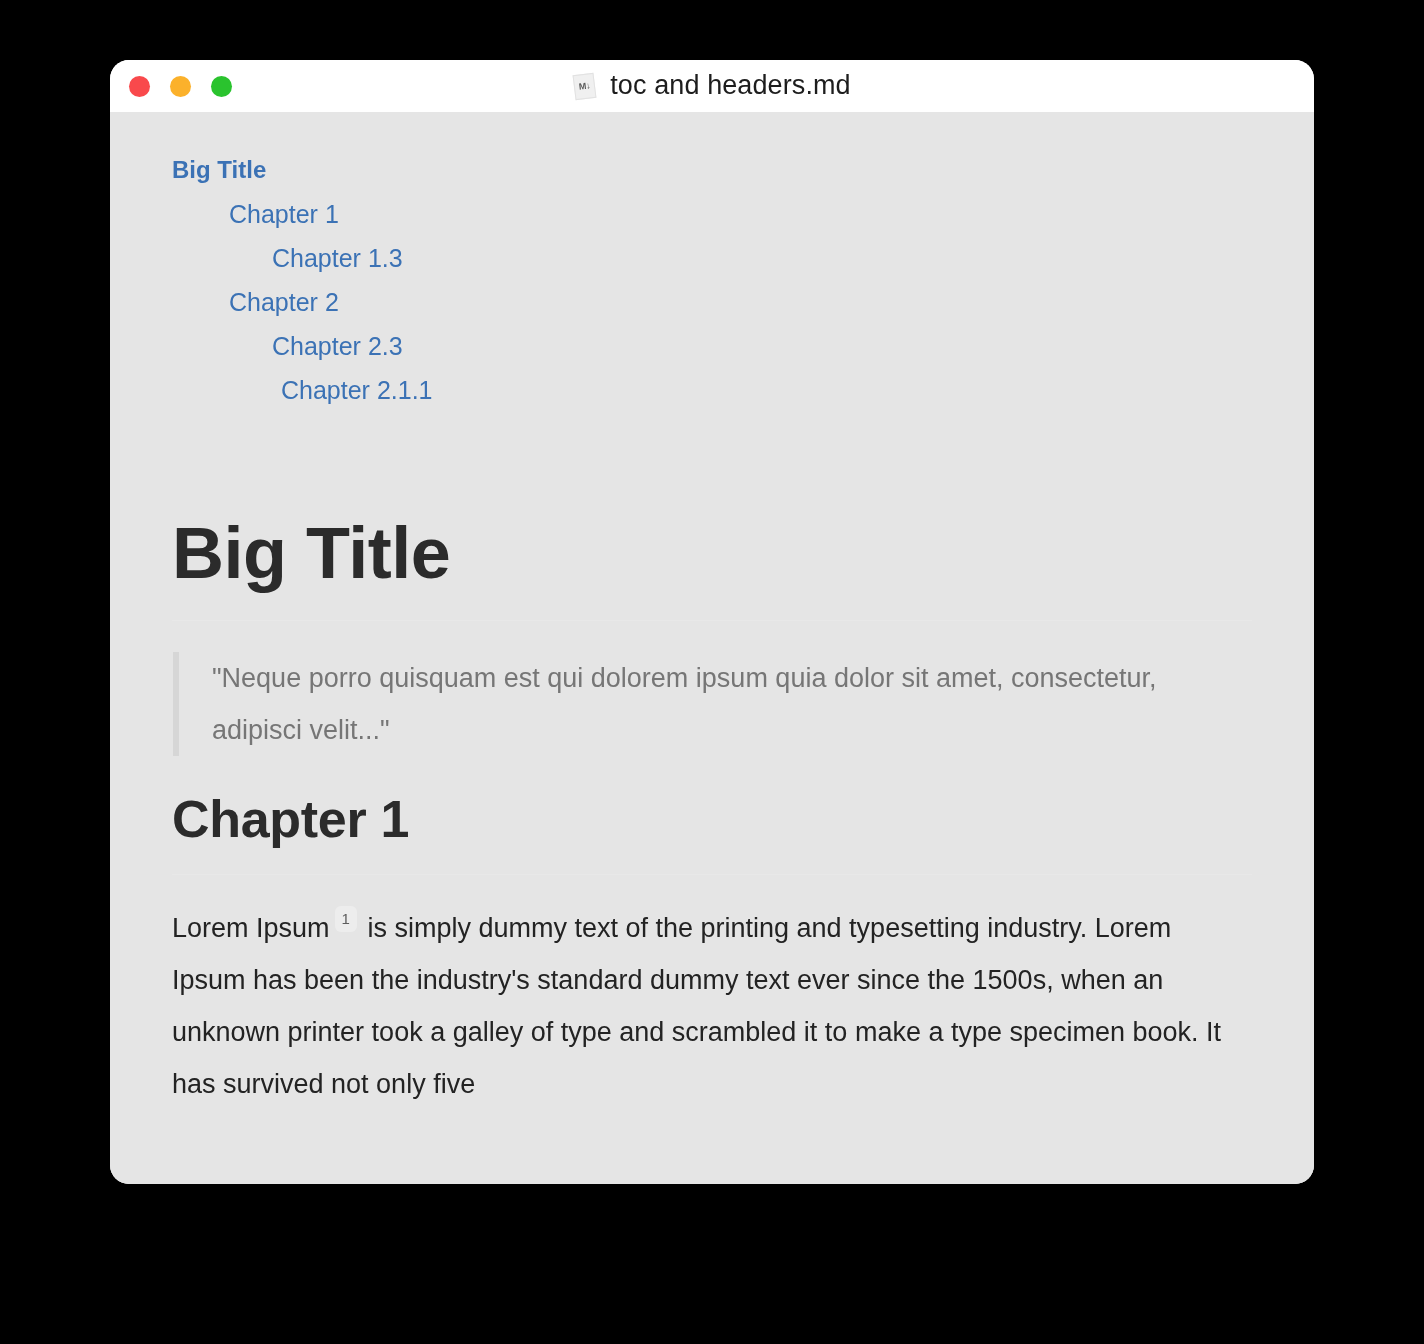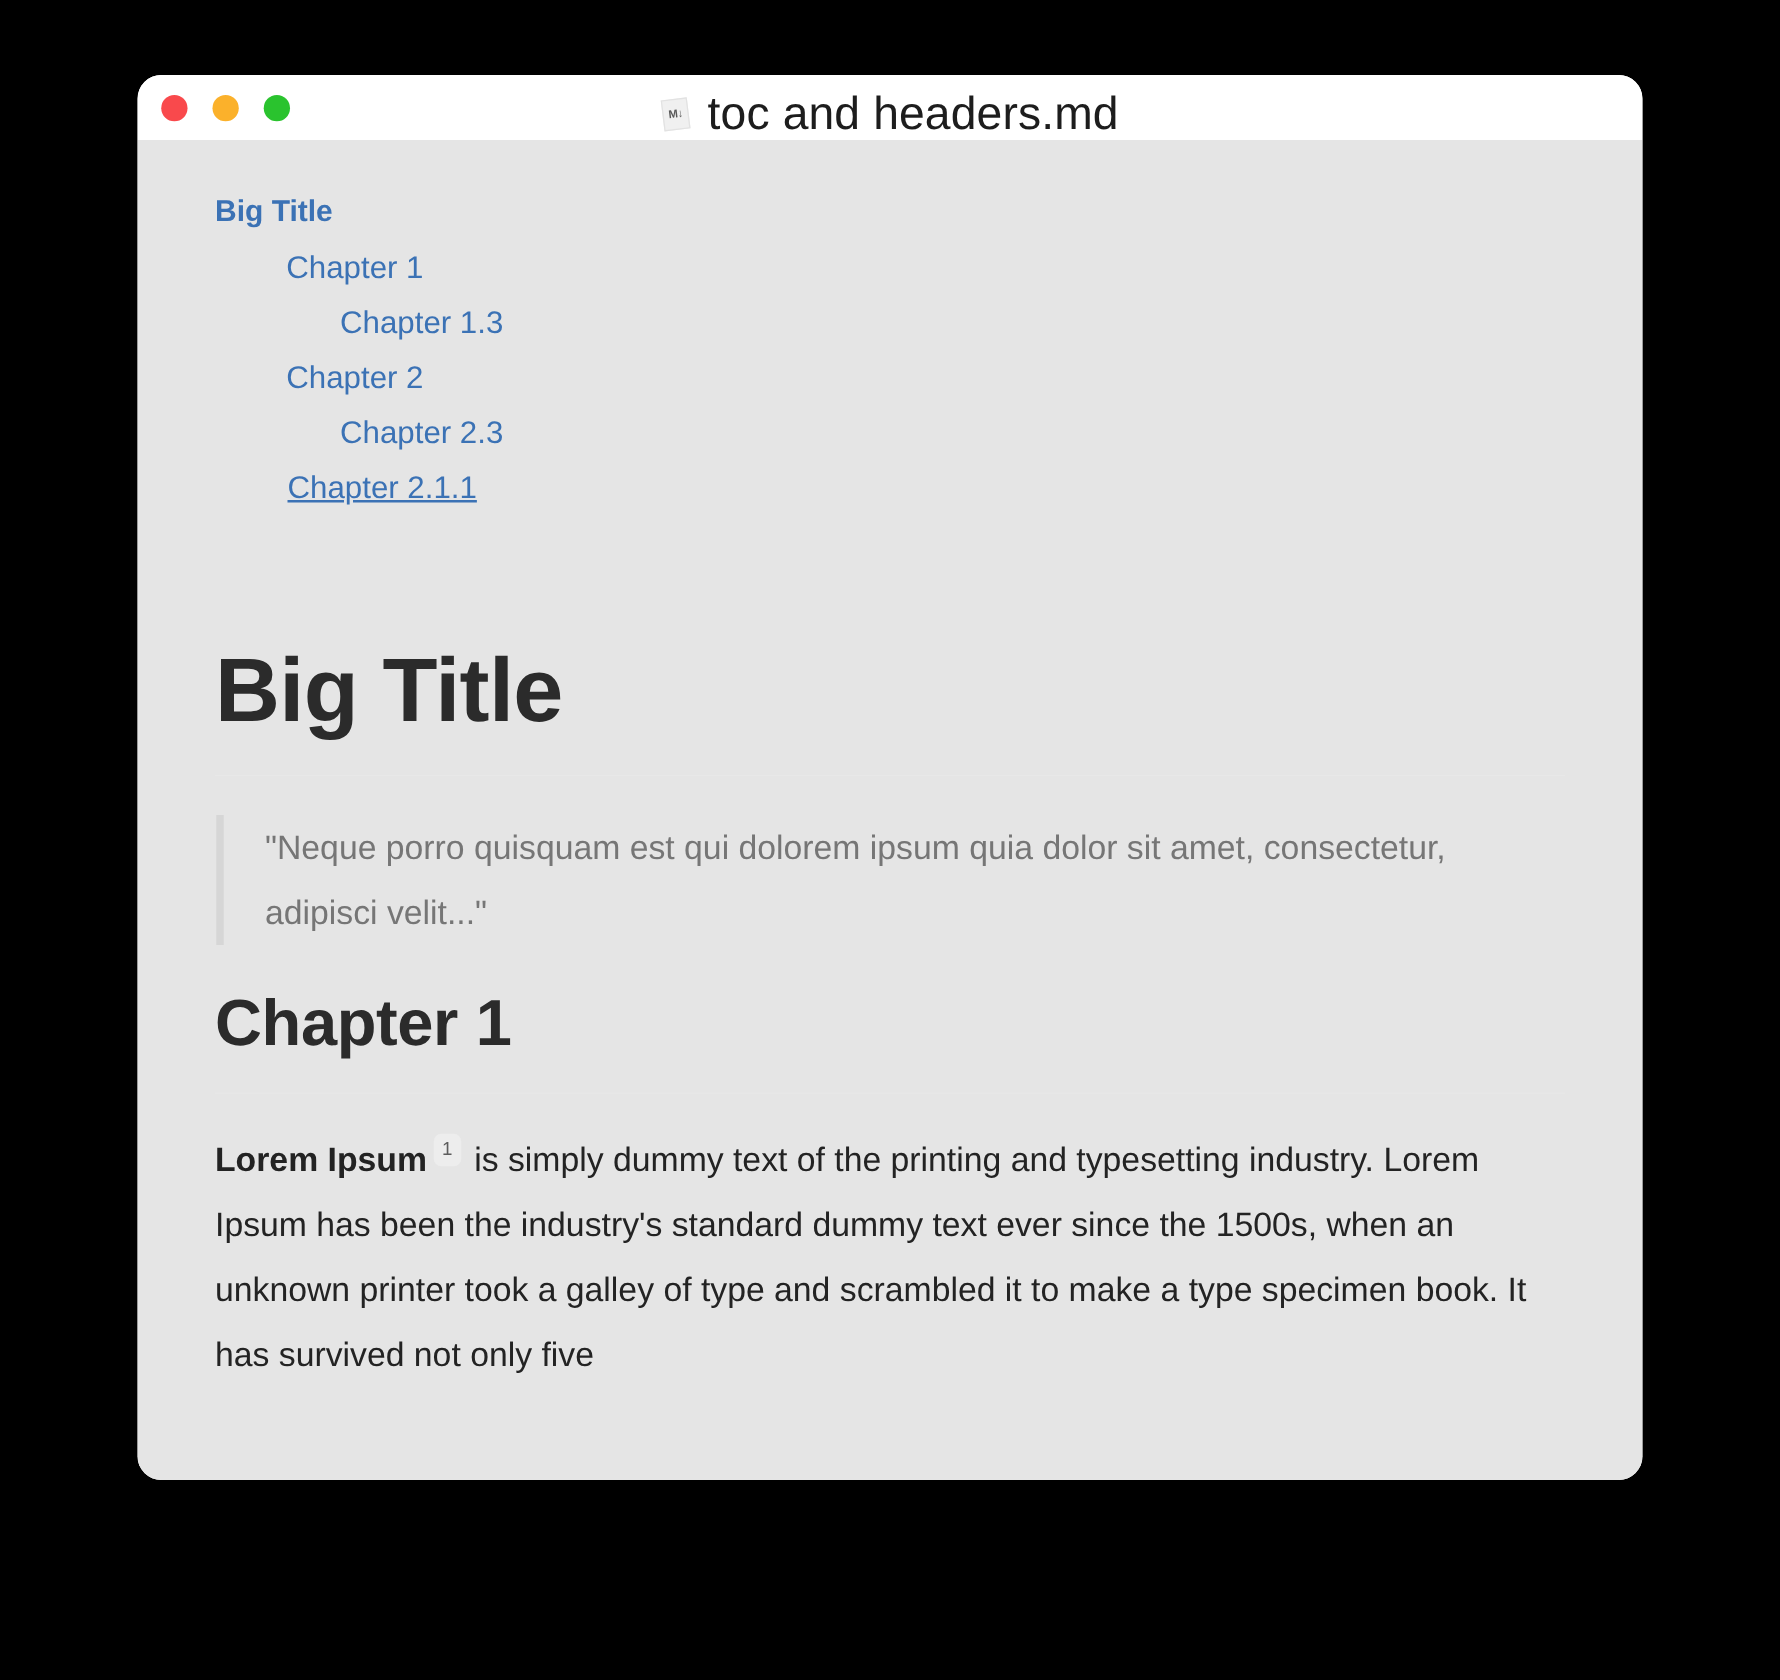--- a/index.html
+++ b/index.html
@@ -86,21 +86,21 @@
     display: flex;
     align-items: center;
     justify-content: center;
     transform: rotate(-7deg);
     font-size: 9px;
     font-weight: bold;
     color: #5a5a5a;
     letter-spacing: -0.3px;
   }
   .win-title {
-    font-size: 37px;
+    font-size: 27px;
     color: #1d1d1d;
     letter-spacing: 0.1px;
     white-space: nowrap;
   }
 
   
   .doc {
     position: absolute;
     left: 0;
     top: 52px;
@@ -121,21 +121,21 @@
     font-size: 25px;
     line-height: 44px;
     display: block;
     width: fit-content;
     cursor: pointer;
     white-space: nowrap;
   }
   .toc-item.lvl1 { font-weight: bold; margin-left: 0px; font-size: 24px; }
   .toc-item.lvl2 { margin-left: 57px; }
   .toc-item.lvl3 { margin-left: 100px; }
-  .toc-item.lvl4 { margin-left: 58px; text-decoration: underline; }
+  .toc-item.lvl4 { margin-left: 109px; }
 
   
   .h1 {
     font-size: 72px;
     font-weight: bold;
     color: #2b2b2b;
     margin: 0;
     padding-top: 100px;
     line-height: 1.15;
     letter-spacing: -0.5px;
@@ -171,21 +171,21 @@
 
   
   .para {
     font-size: 27px;
     line-height: 52px;
     color: #232323;
     margin: 28px 0 0 0;
     max-width: 1085px;
   }
   .para.tight { margin-top: 27px; }
-  .bold { font-weight: bold; }
+  .bold { font-weight: normal; }
 
   a.inline-link {
     color: #3b72b5;
     text-decoration: underline;
     text-underline-offset: 3px;
     cursor: pointer;
   }
 
   .footnote-ref {
     display: inline-block;

